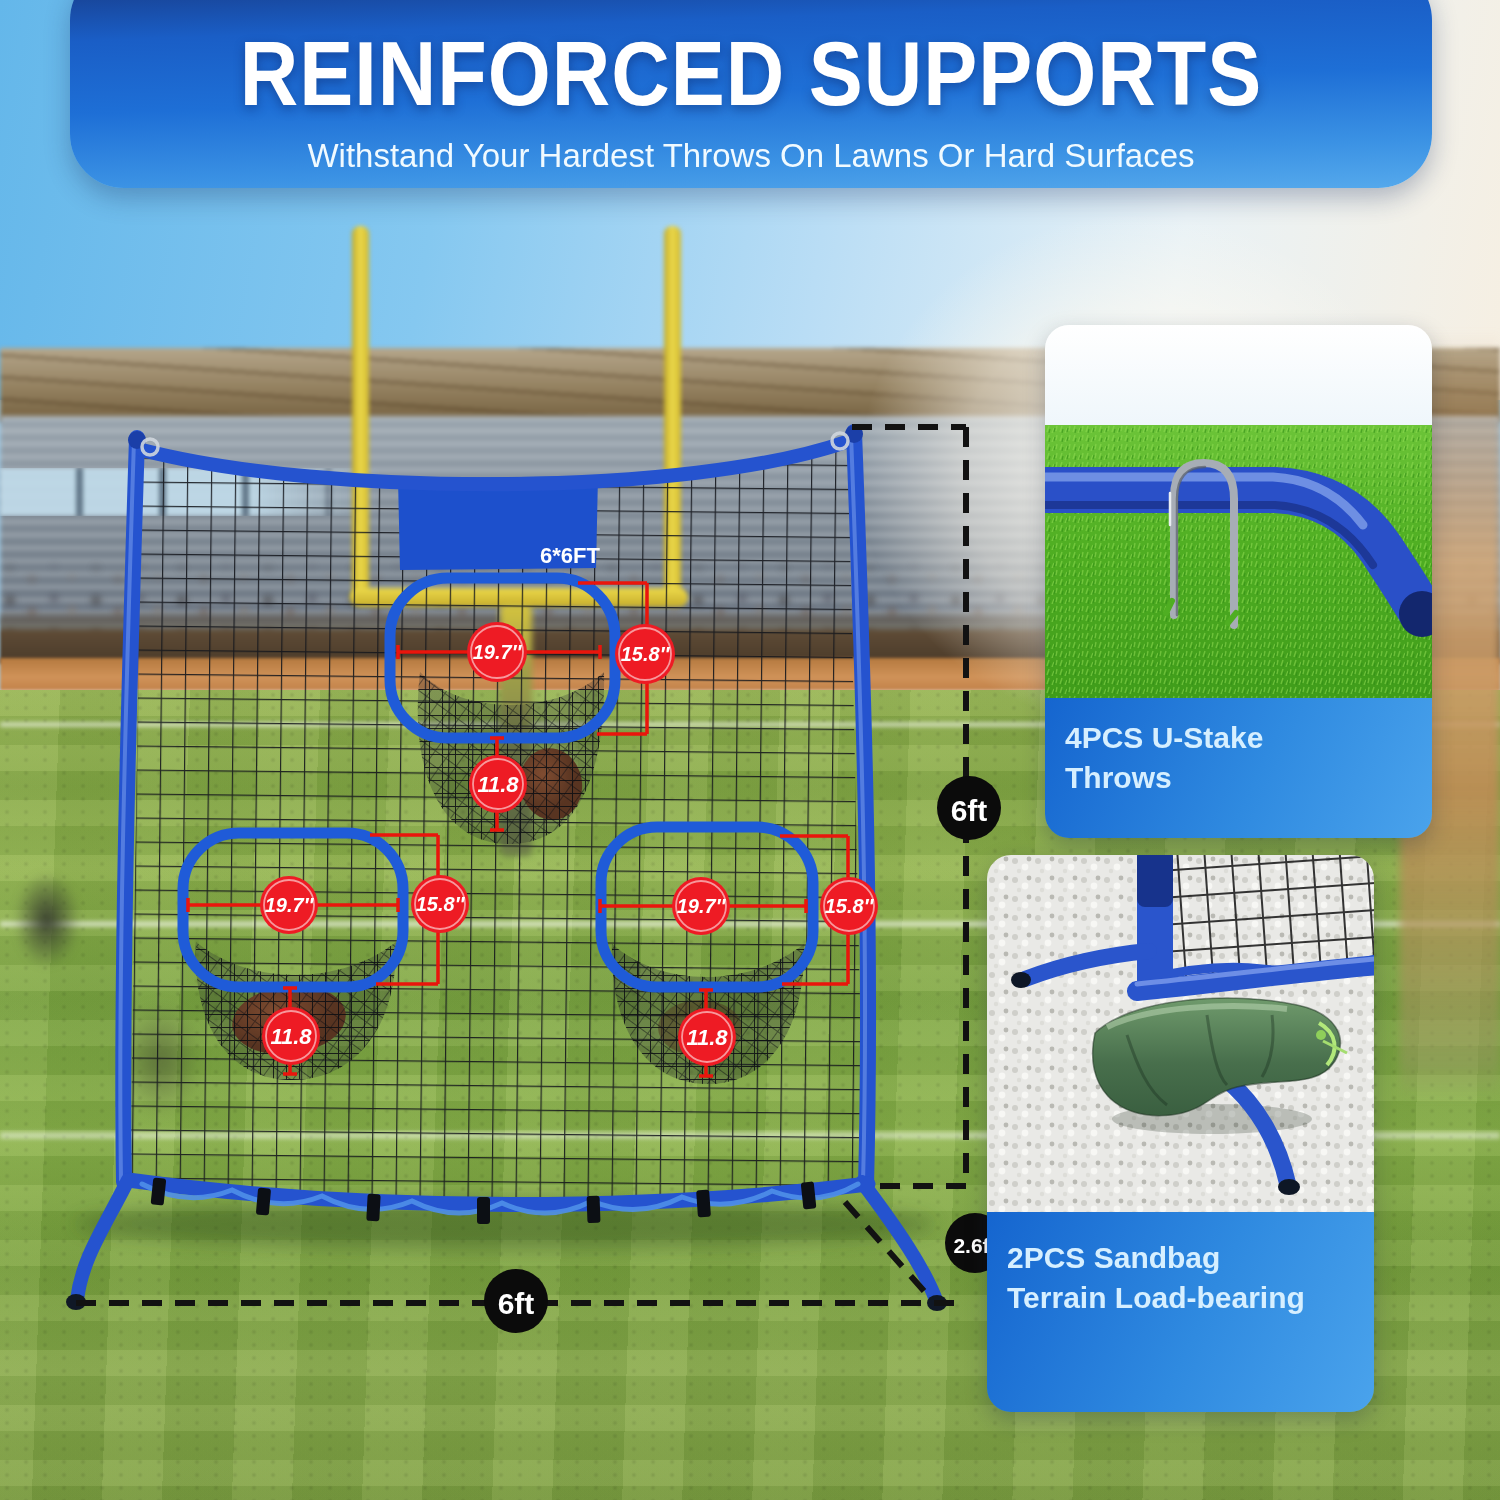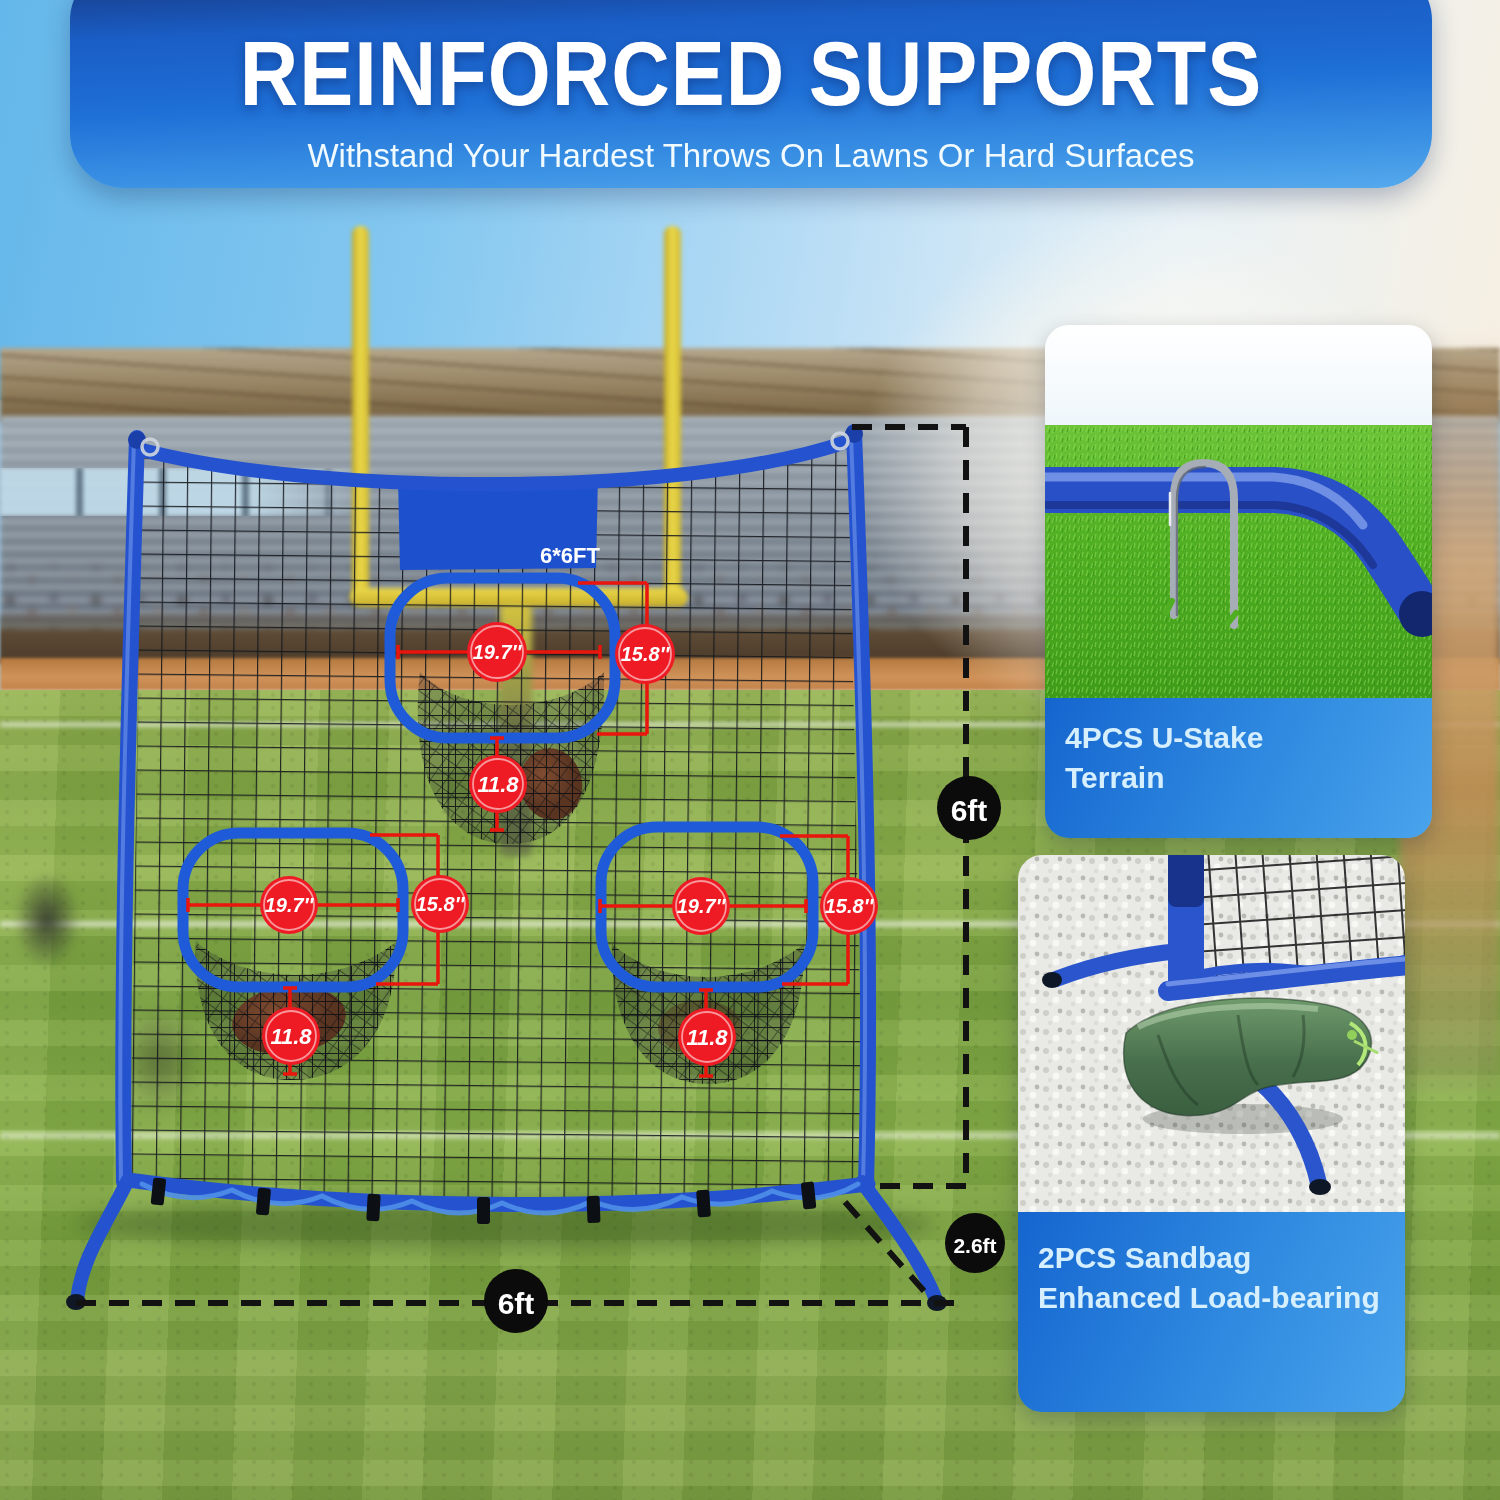--- a/index.html
+++ b/index.html
@@ -84,21 +84,21 @@
         box-shadow:0 10px 26px rgba(20,40,90,.30);
         display:flex;flex-direction:column;align-items:center;justify-content:flex-start;
         padding-top:62px;}
   .banner h1{margin:0;font-size:81px;font-weight:bold;color:#fff;letter-spacing:1px;
         transform:scaleY(1.12);text-shadow:0 3px 10px rgba(10,30,90,.4);white-space:nowrap;}
   .banner p{margin:16px 0 14px 0;font-size:33px;color:#f0faff;font-weight:normal;white-space:nowrap;}
 
   
   .card{border-radius:24px;overflow:hidden;box-shadow:0 8px 22px rgba(30,40,60,.28);}
   .card1{left:1045px;top:325px;width:387px;height:513px;}
-  .card2{left:1018px;top:855px;width:387px;height:557px;}
+  .card2{left:987px;top:855px;width:387px;height:557px;}
   .card-photo{position:absolute;left:0;top:0;right:0;}
   .card1 .card-photo{height:373px;}
   .card2 .card-photo{height:357px;}
   .card-caption{position:absolute;left:0;right:0;bottom:0;
         background:linear-gradient(115deg,#1565cf 0%,#2f8ae0 55%,#4aa3ec 100%);
         color:#d6efff;font-weight:bold;font-size:30px;}
   .card1 .card-caption{height:140px;padding:20px 0 0 20px;line-height:40px;}
   .card2 .card-caption{height:200px;padding:26px 0 0 20px;line-height:40px;}
 </style>
 </head>
@@ -319,21 +319,21 @@
           <circle cx="377" cy="289" r="23" fill="#13276e" stroke="none"></circle>
           <path d="M129,290 L129,172 Q129,138 159,138 Q189,138 189,174 L189,300" stroke="#a7adb6" stroke-width="8"></path>
           <path d="M132,290 L132,174 Q132,142 160,142" stroke="rgba(90,96,106,.7)" stroke-width="2.5"></path>
           <path d="M125,200 L125,168" stroke="#e9edf1" stroke-width="2.5"></path>
           <path d="M121,288 l6,-12 M183,298 l8,-10" stroke="#4fae22" stroke-width="6"></path>
         </g>
       </svg>
     </div>
     <div class="card-caption">
       <div>4PCS U-Stake</div>
-      <div>Terrain</div>
+      <div>Throws</div>
     </div>
   </div>
 
   <div class="abs card card2">
     <div class="card-photo">
       <svg viewBox="0 0 387 357" width="387" height="357">
         <defs>
           <pattern id="gravel" width="23" height="19" patternUnits="userSpaceOnUse">
             <rect width="23" height="19" fill="#e9e9e6"></rect>
             <circle cx="5" cy="6" r="3" fill="#cfcfca"></circle>
@@ -373,17 +373,17 @@
         <path d="M120,172 C160,152 240,147 300,154" stroke="rgba(205,228,195,.45)" stroke-width="6" fill="none"></path>
         <g fill="none">
           <path d="M332,168 C350,178 352,196 340,210" stroke="#b2e87a" stroke-width="4"></path>
           <path d="M336,186 L360,198" stroke="#a5dd6f" stroke-width="3"></path>
           <circle cx="334" cy="180" r="5" fill="#8fcf5a" stroke="none"></circle>
         </g>
       </svg>
     </div>
     <div class="card-caption">
       <div>2PCS Sandbag</div>
-      <div>Enhanced Load-bearing</div>
+      <div>Terrain Load-bearing</div>
     </div>
   </div>
 
 </div>
 
 </body></html>

